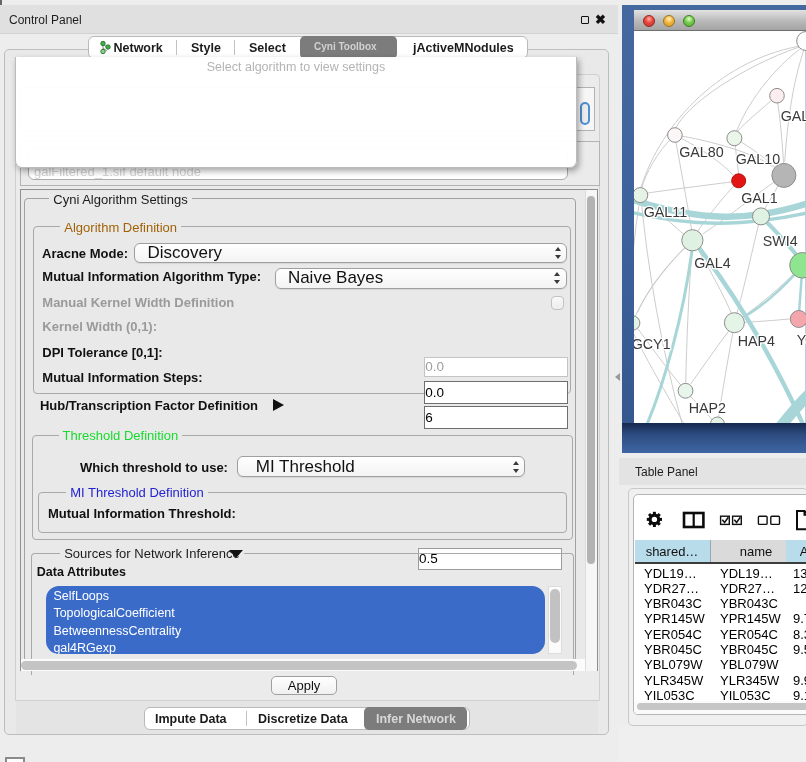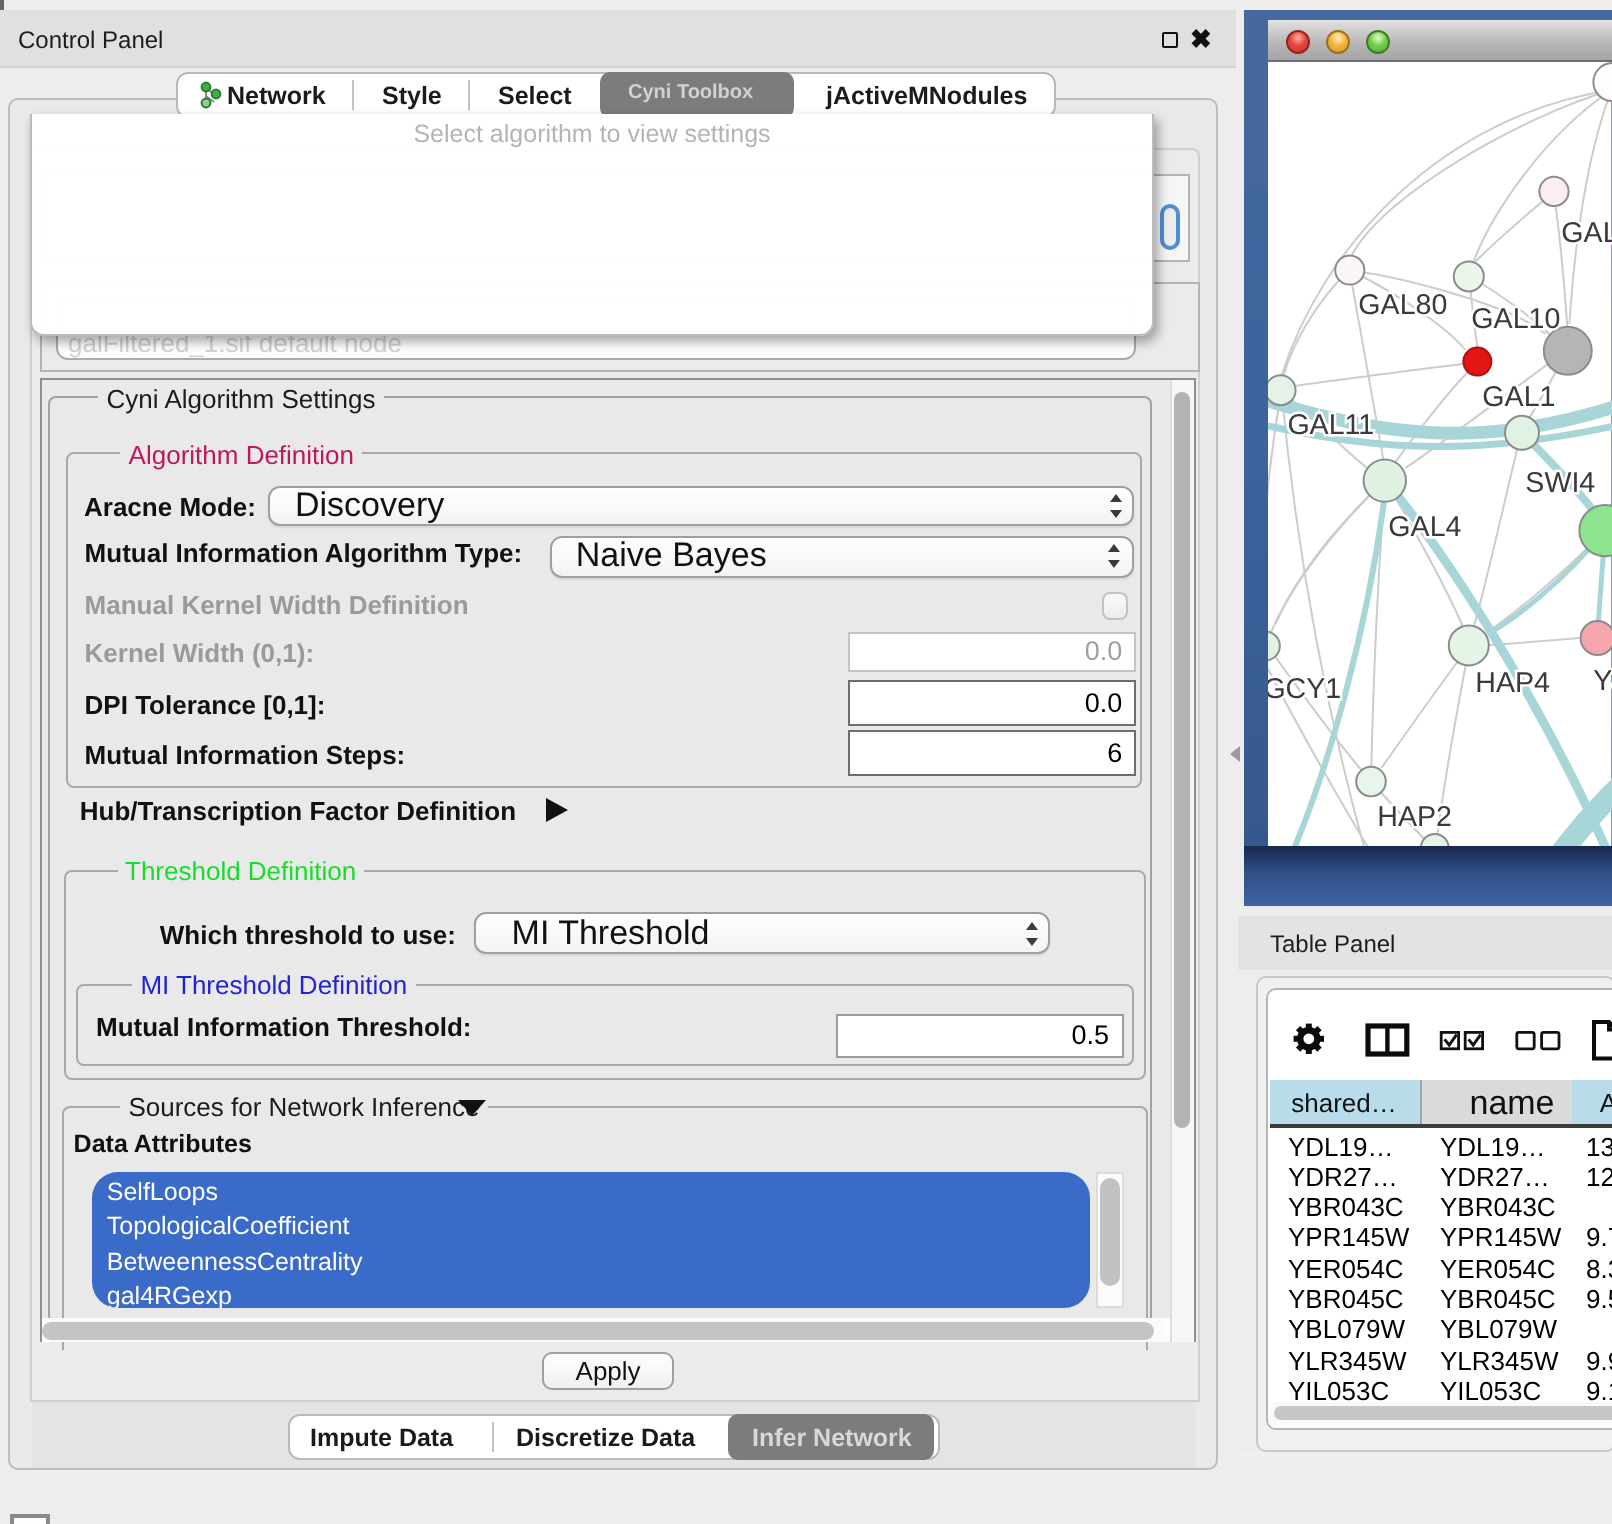--- a/index.html
+++ b/index.html
@@ -4,21 +4,21 @@
 body{width:806px;height:762px;background:#ededed;font-family:"Liberation Sans",sans-serif;position:relative;overflow:hidden;font-size:12px;color:#111;}
 .abs{position:absolute;}
 .gb{position:absolute;border:1px solid #a9a9a9;border-radius:4px;box-sizing:border-box;}
 .gbl{position:absolute;background:#e9e9e9;padding:0 4px;line-height:13px;white-space:nowrap;font-size:13px;margin-left:24px;}
 .lbl{position:absolute;font-weight:bold;white-space:nowrap;font-size:13px;line-height:13px;}
 .combo{position:absolute;background:linear-gradient(#ffffff,#f3f3f3);border:1px solid #9f9f9f;border-radius:6px;box-sizing:border-box;box-shadow:0 1px 1px rgba(0,0,0,0.08);}
 .combo .tx{position:absolute;top:50%;transform:translateY(-50%);font-size:17px;color:#111;white-space:nowrap;text-align:center;}
 .stp{position:absolute;right:5px;top:50%;transform:translateY(-50%);width:7px;height:12px;}
 .stp:before{content:"";position:absolute;left:0.5px;top:0;border-left:3px solid transparent;border-right:3px solid transparent;border-bottom:4.5px solid #3a3a3a;}
 .stp:after{content:"";position:absolute;left:0.5px;bottom:0;border-left:3px solid transparent;border-right:3px solid transparent;border-top:4.5px solid #3a3a3a;}
-.inp{position:absolute;background:#fff;box-sizing:border-box;font-size:13.5px;text-align:right;padding-right:6px;}
+.inp{position:absolute;background:#fff;box-sizing:border-box;font-size:13.5px;padding-right:6px;margin-top:41px;}
 .sep{position:absolute;width:1px;background:#c2c2c2;}
 </style></head>
 <body>
 
 <div class="abs" style="left:0;top:0;width:2px;height:9px;background:#666;"></div>
 
 <div class="abs" style="left:0;top:4.5px;width:618px;height:28px;background:#e0e0e0;border-bottom:1px solid #d2d2d2;"></div>
 <div class="abs" style="left:9px;top:12.5px;font-size:12px;color:#1d1d1d;">Control Panel</div>
 <div class="abs" style="left:581px;top:16px;width:5.5px;height:5.5px;border:1.5px solid #111;border-radius:1px;"></div>
 <div class="abs" style="left:595px;top:11.5px;font-size:13px;font-weight:bold;color:#111;">✖</div>
@@ -49,21 +49,21 @@
 <div class="abs" style="left:249px;top:40.5px;font-size:12.5px;font-weight:600;color:#1b1b1b;">Select</div>
 <div class="abs" style="left:314px;top:40.5px;font-size:10px;font-weight:600;color:#d2d2d2;">Cyni Toolbox</div>
 <div class="abs" style="left:413px;top:40.5px;font-size:12.5px;font-weight:600;color:#1b1b1b;">jActiveMNodules</div>
 
 <div class="abs" style="left:19.5px;top:188.5px;width:578px;height:482.5px;background:#e9e9e9;border:1px solid #8f8f8f;box-sizing:border-box;"></div>
 
 <div class="gb" style="left:23.8px;top:198.4px;width:552.7px;height:464px;border-color:#a2a2a2;"></div>
 <div class="gbl" style="left:25.3px;top:193px;color:#1c1c1c;">Cyni Algorithm Settings</div>
 
 <div class="gb" style="left:33.2px;top:226.4px;width:538.3px;height:168.1px;"></div>
-<div class="gbl" style="left:36.3px;top:220.5px;color:#be185d;">Algorithm Definition</div>
+<div class="gbl" style="left:36.3px;top:220.5px;color:#a16207;">Algorithm Definition</div>
 
 <div class="lbl" style="left:42px;top:246.5px;">Aracne Mode:</div>
 <div class="combo" style="left:133.5px;top:242.5px;width:433.5px;height:20.4px;">
     <span class="tx" style="left:13px;">Discovery</span>
     <span class="stp"></span>
   </div>
 
 <div class="lbl" style="left:42.3px;top:269.7px;">Mutual Information Algorithm Type:</div>
 <div class="combo" style="left:274.9px;top:267.8px;width:292.1px;height:21.1px;">
     <span class="tx" style="left:12px;">Naive Bayes</span>
@@ -256,21 +256,21 @@
       <rect x="124.4" y="21.2" width="8.7" height="8.2" rx="1"></rect>
       <rect x="136.8" y="21.2" width="8.7" height="8.2" rx="1"></rect>
     </g>
     <g stroke="#0c0c0c" stroke-width="2" fill="none">
       <path d="M163 16 h7.5 l3.8 3.8 v14.5 h-11.3 z"></path>
       <path d="M170.5 16 v3.8 h3.8"></path>
     </g>
   </svg>
 
   <div class="abs" style="left:1px;top:45px;width:76px;height:23px;background:#b9dcea;border-right:1px solid #98a8b0;box-sizing:border-box;text-align:center;font-size:13px;line-height:23px;color:#111;">shared…</div>
-  <div class="abs" style="left:77px;top:45px;width:92px;height:23px;background:#dadada;border-right:1px solid #98a8b0;box-sizing:border-box;text-align:center;font-size:17px;line-height:23px;color:#111;">name</div>
+  <div class="abs" style="left:77px;top:45px;width:92px;height:23px;background:#dadada;border-right:1px solid #98a8b0;box-sizing:border-box;text-align:center;font-size:13px;line-height:23px;color:#111;">name</div>
   <div class="abs" style="left:152.5px;top:45px;width:22.5px;height:23px;background:#b9dcea;font-size:13px;line-height:23px;color:#111;text-align:right;">A</div>
   <div class="abs" style="left:1px;top:67.7px;width:174px;height:1.5px;background:#3c3c3c;"></div>
 
   <div class="abs" style="left:0;top:71px;width:175px;font-size:13px;color:#000;line-height:15.33px;">
     <div style="position:absolute;left:10.5px;">YDL19…<br>YDR27…<br>YBR043C<br>YPR145W<br>YER054C<br>YBR045C<br>YBL079W<br>YLR345W<br>YIL053C</div>
     <div style="position:absolute;left:86.5px;">YDL19…<br>YDR27…<br>YBR043C<br>YPR145W<br>YER054C<br>YBR045C<br>YBL079W<br>YLR345W<br>YIL053C</div>
     <div style="position:absolute;left:159.5px;">13.<br>12.<br>&nbsp;<br>9.7<br>8.3<br>9.5<br>&nbsp;<br>9.9<br>9.1</div>
   </div>
 
   <div class="abs" style="left:0;top:206px;width:175px;height:14.5px;background:#fafafa;"></div>

